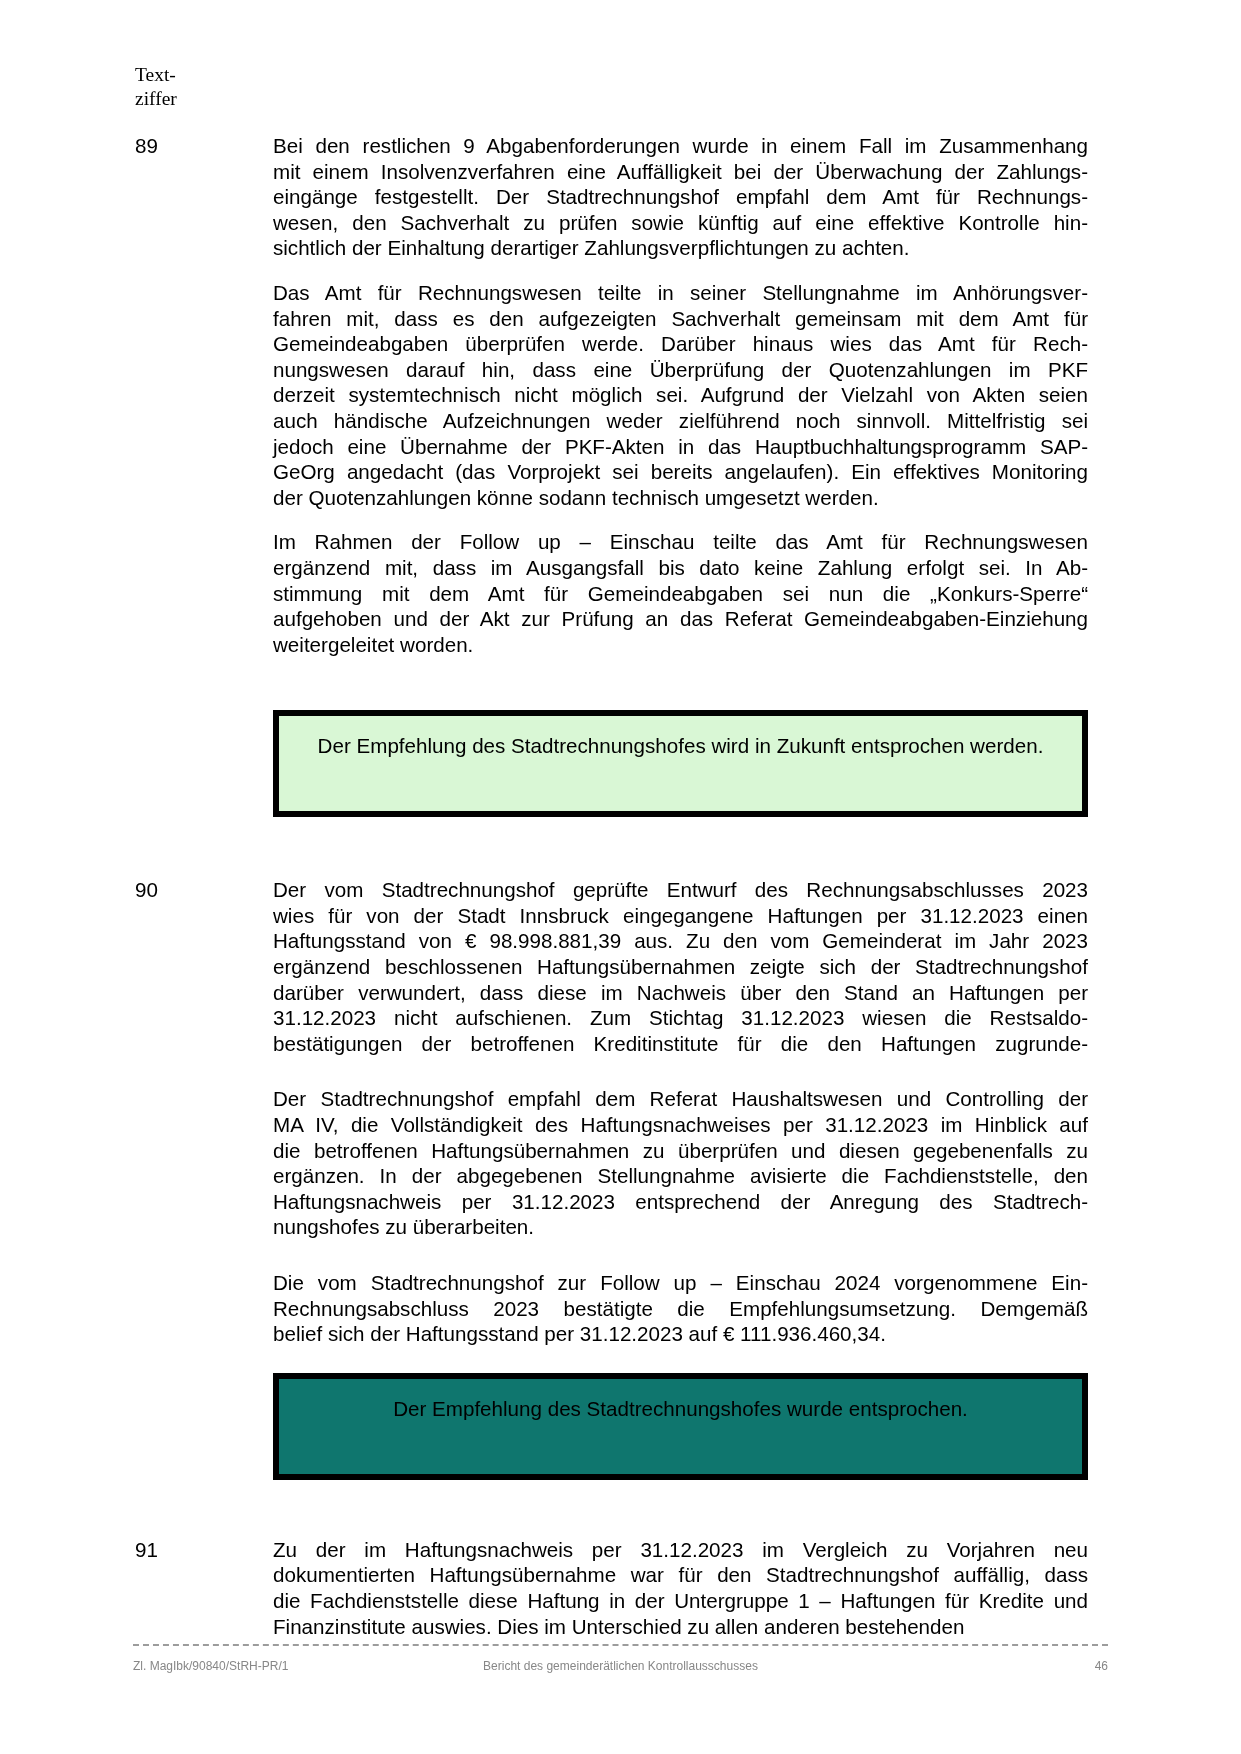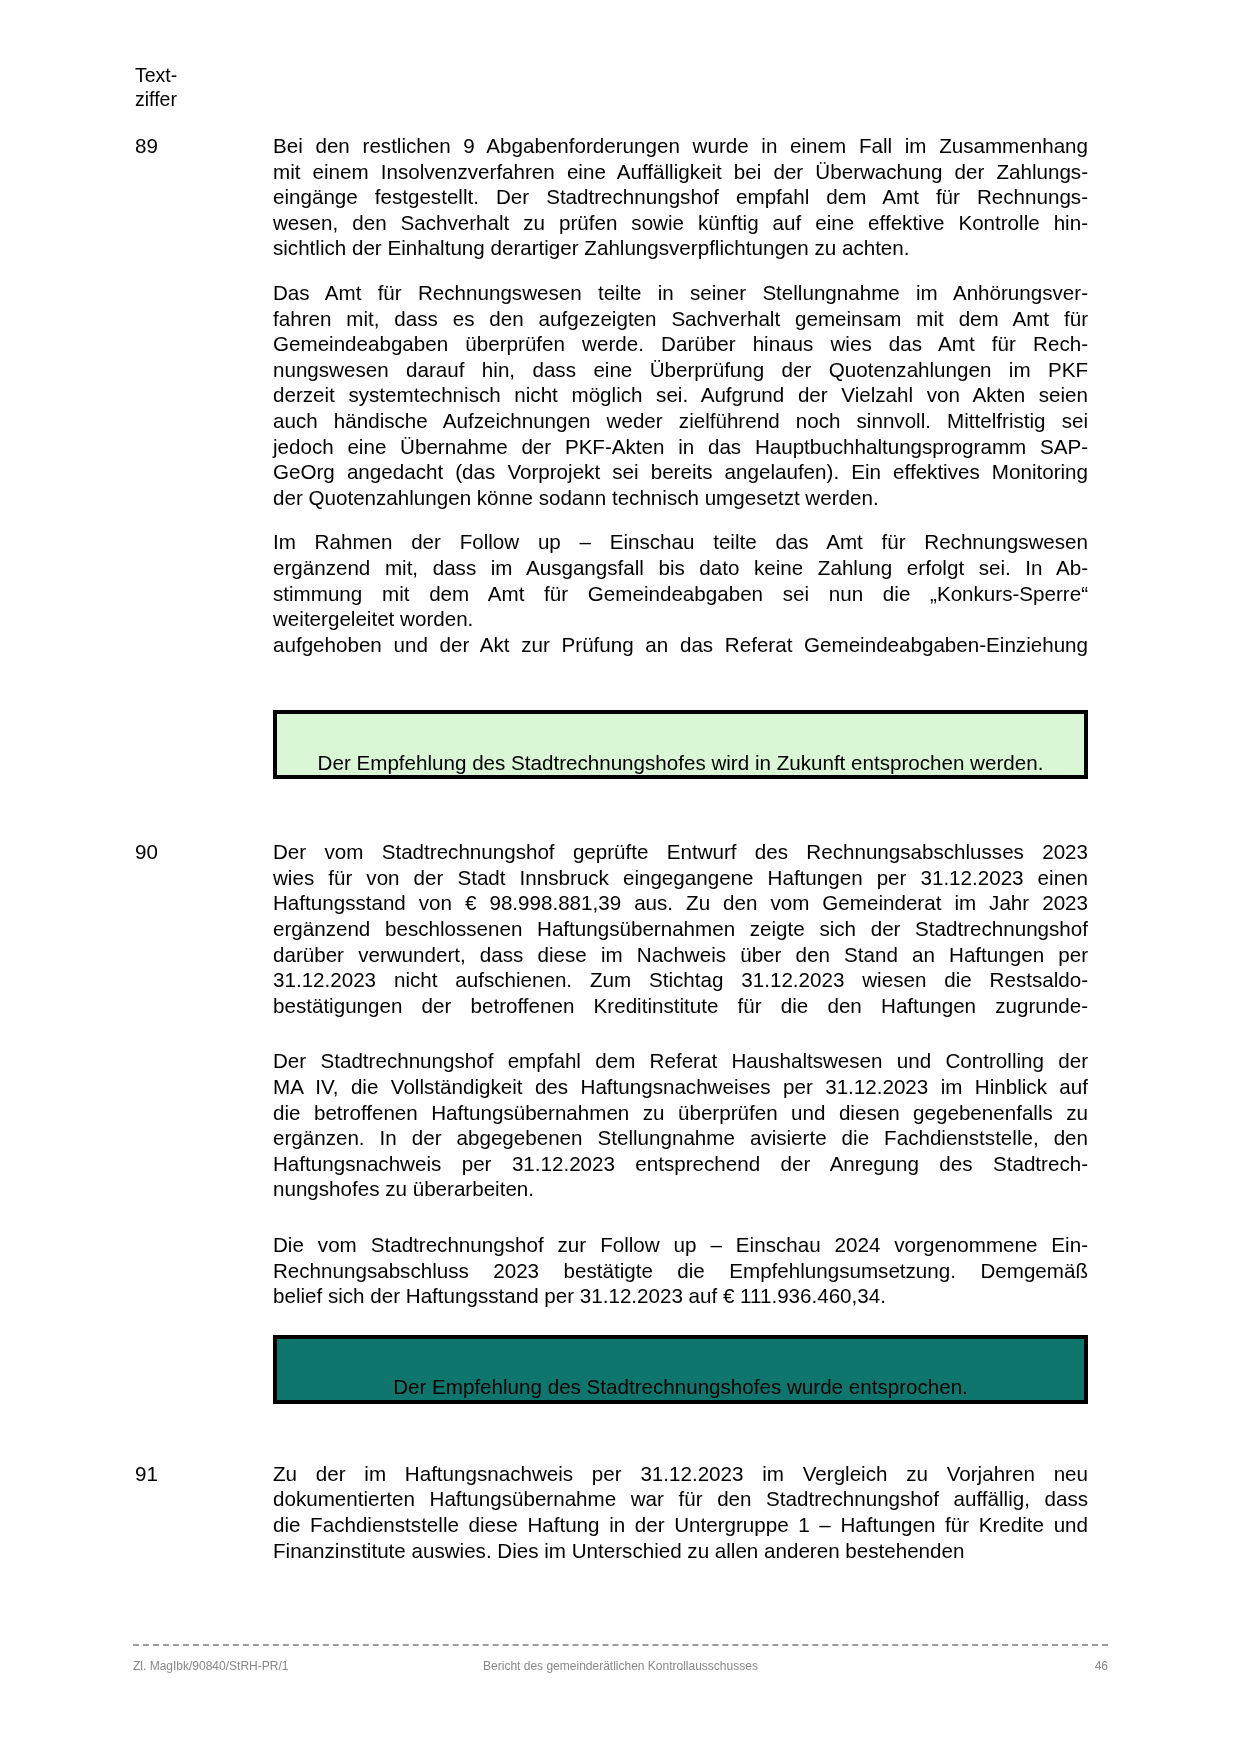--- a/index.html
+++ b/index.html
@@ -16,44 +16,45 @@
   .content {
     position:absolute;
     left:135px; top:63px;
     width:953px;
   }
   .tz-label {
     font-size:19.5px;
     line-height:24px;
     margin-bottom:22px;
     white-space:pre-line;
+    font-family:Liberation Serif, serif;
   }
   .sec {
     display:grid;
     grid-template-columns:90px 1fr;
     align-items:start;
     gap:48px;
   }
   .sec-90 { margin-top:60px; }
   .sec-91 { margin-top:57px; }
   .tz-number { grid-column:1; }
   .sec-body { grid-column:2; }
   .para + .para { margin-top:19px; }
   .sec-90 .para + .para { margin-top:30px; }
   .line { text-align:justify; text-align-last:justify; }
   .line.last { text-align-last:left; }
   .rec-box {
-    border:4px solid #ec4899;
+    border:6px solid #ec4899;
     background:#d9f7d5;
     height:61px;
     display:flex;
-    align-items:flex-end;
+    align-items:flex-start;
     justify-content:center;
     text-align:center;
-    padding:0 10px;
+    padding:17px 10px;
     box-sizing:content-box;
   }
   .rec-box-89 { margin-top:53px; }
   .rec-box-90 { margin-top:26px; }
   .footer {
     position:absolute;
     left:133px; right:133px;
     top:1644px;
     border-top:2px dashed #9c9c9c;
     padding-top:10px;
@@ -95,22 +96,22 @@
             <div class="line">derzeit systemtechnisch nicht möglich sei. Aufgrund der Vielzahl von Akten seien</div>
             <div class="line">auch händische Aufzeichnungen weder zielführend noch sinnvoll. Mittelfristig sei</div>
             <div class="line">jedoch eine Übernahme der PKF-Akten in das Hauptbuchhaltungsprogramm SAP-</div>
             <div class="line">GeOrg angedacht (das Vorprojekt sei bereits angelaufen). Ein effektives Monitoring</div>
             <div class="line last">der Quotenzahlungen könne sodann technisch umgesetzt werden.</div>
           </div>
         <div class="para">
             <div class="line">Im Rahmen der Follow up – Einschau teilte das Amt für Rechnungswesen</div>
             <div class="line">ergänzend mit, dass im Ausgangsfall bis dato keine Zahlung erfolgt sei. In Ab-</div>
             <div class="line">stimmung mit dem Amt für Gemeindeabgaben sei nun die „Konkurs-Sperre“</div>
+            <div class="line">aufgehoben und der Akt zur Prüfung an das Referat Gemeindeabgaben-Einziehung</div>
             <div class="line last">weitergeleitet worden.</div>
-            <div class="line">aufgehoben und der Akt zur Prüfung an das Referat Gemeindeabgaben-Einziehung</div>
           </div>
         <div class="rec-box rec-box-89" style="background: rgb(217, 247, 213); border-color: rgb(0, 0, 0);">
           <span>Der Empfehlung des Stadtrechnungshofes wird in Zukunft entsprochen werden.</span>
         </div>
       </div>
     </div>
 
     <div class="sec sec-90">
       <div class="tz-number">90</div>
       <div class="sec-body">

